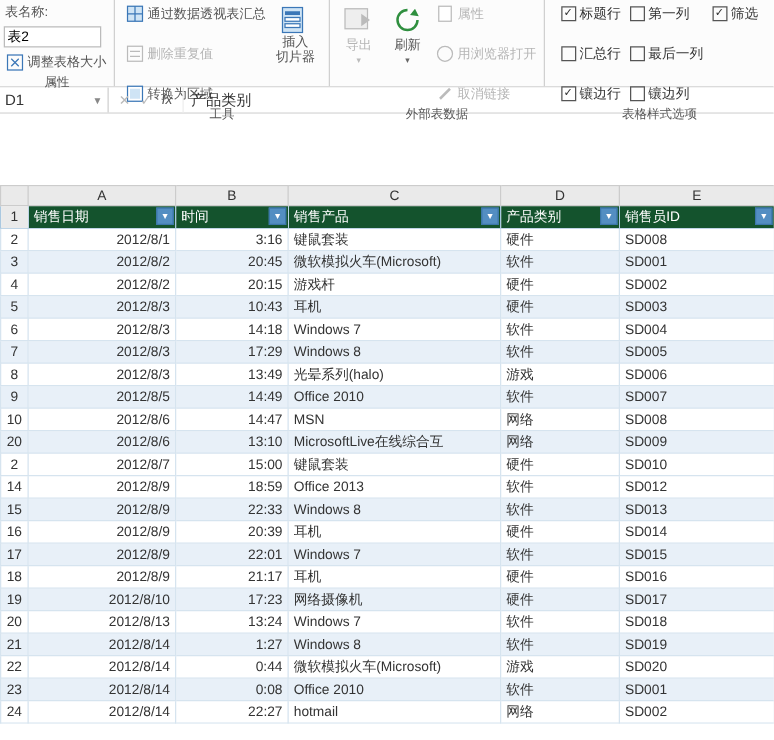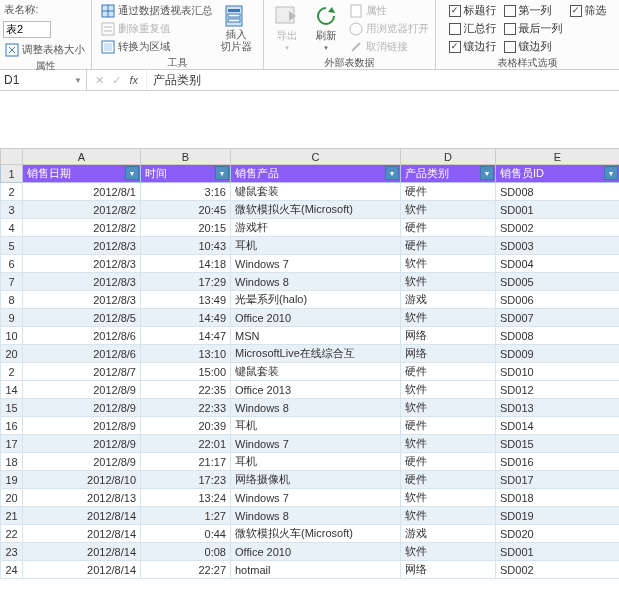--- a/index.html
+++ b/index.html
@@ -30,57 +30,57 @@
     display: flex;
     align-items: flex-start;
     gap: 3px;
   }
   .rgroup-label {
     font-size: 10px;
     color: #555;
     text-align: center;
     padding: 1px 0;
   }
-  .vstack { display: flex; flex-direction: column; gap: 1px; }
+  .vstack { display: flex; flex-direction: column; gap: 15px; }
   .sm-item {
     display: flex;
     align-items: center;
     gap: 3px;
     font-size: 10.5px;
     color: #555;
     padding: 1px 1px;
     white-space: nowrap;
   }
   .sm-item.disabled { color: #b5b5b5; }
   .sm-icon {
     width: 15px; height: 15px;
     display: inline-flex; align-items: center; justify-content: center;
   }
   .big-btn {
     display: flex; flex-direction: column; align-items: center; gap: 1px;
     padding: 2px 4px; color: #555; font-size: 10.5px;
   }
   .big-btn.disabled { color: #b5b5b5; }
   .big-icon { width: 28px; height: 24px; display:flex; align-items:center; justify-content:center; }
-  .input-sm { width: 48px; height: 17px; font-size: 11px; border: 1px solid #bbb; padding: 0 2px; }
+  .input-sm { width: 78px; height: 17px; font-size: 11px; border: 1px solid #bbb; padding: 0 2px; }
   .chk-row { display:flex; align-items:center; gap:3px; font-size:11px; color:#333; padding:1px 2px; white-space:nowrap; }
   .chk { width:12px; height:12px; border:1px solid #555; display:inline-flex; align-items:center; justify-content:center; font-size:9px; line-height:1; }
   .formula-bar { display:flex; align-items:center; border-bottom:1px solid #d0d0d0; height:21px; background:#fff; }
   .name-box { width:87px; border-right:1px solid #d0d0d0; height:100%; display:flex; align-items:center; padding:0 4px; font-size:12px;}
   .name-box .dd { margin-left:auto; color:#888; font-size:8px; }
   .fb-icons { display:flex; align-items:center; gap:8px; padding:0 8px; color:#bbb; border-right:1px solid #eee; height:100%; }
   .fb-text { padding:0 6px; font-size:12px; color:#333; }
   .spacer { height: 57px; background:#fff; }
   .grid { border-collapse: collapse; width: 619px; table-layout: fixed; }
   .col-hdr td {
     background:#eaeaea; border:1px solid #ccc; text-align:center; font-size:11px; color:#333; height:16px;
   }
   .row-hdr { background:#eaeaea; border:1px solid #ccc; text-align:center; font-size:11px; color:#333; width:22px; }
   .table-hdr td {
-    background:#8b5cf6;
+    background:#14532d;
     border:1px solid #aac8e0;
     color:#fff;
     font-size:11px;
     padding:1px 4px;
     position:relative;
     height:17px;
   }
   .filter-btn {
     position:absolute; right:1px; top:1px;
     width:14px; height:14px; background:#538ec2; border:1px solid #3c77ab;
@@ -383,21 +383,21 @@
         <td class="row-hdr">2</td>
         <td class="ra">2012/8/7</td>
         <td class="ra">15:00</td>
         <td class="la">键鼠套装</td>
         <td class="la">硬件</td>
         <td class="la">SD010</td>
       </tr>
       <tr class="data-row odd">
         <td class="row-hdr">14</td>
         <td class="ra">2012/8/9</td>
-        <td class="ra">22:35</td>
+        <td class="ra">18:59</td>
         <td class="la">Office 2013</td>
         <td class="la">软件</td>
         <td class="la">SD012</td>
       </tr>
       <tr class="data-row even">
         <td class="row-hdr">15</td>
         <td class="ra">2012/8/9</td>
         <td class="ra">22:33</td>
         <td class="la">Windows 8</td>
         <td class="la">软件</td>

